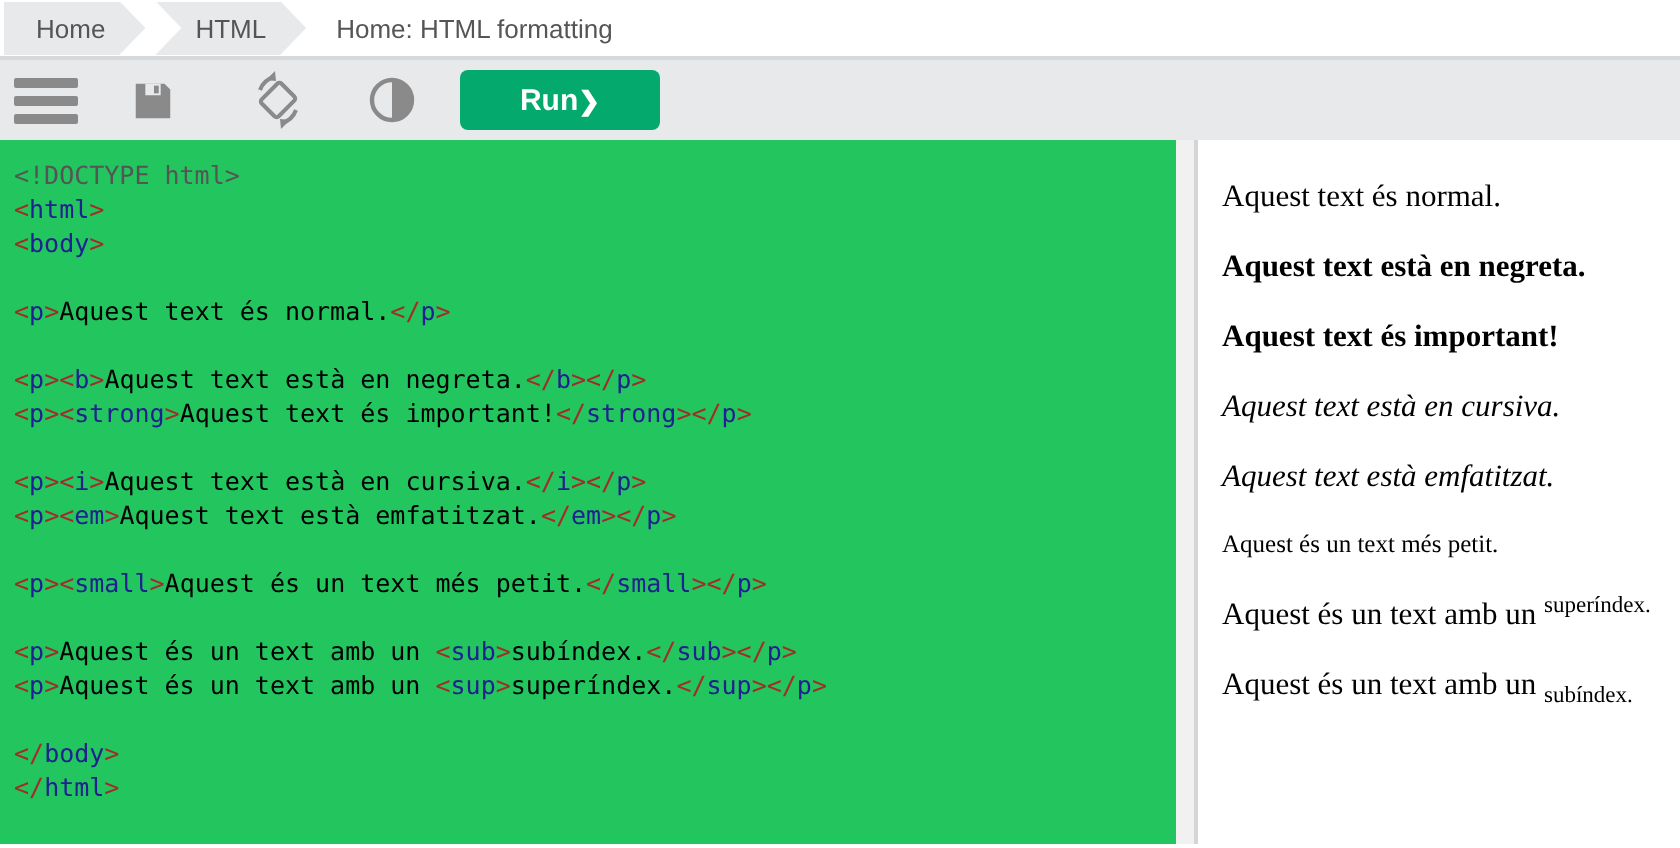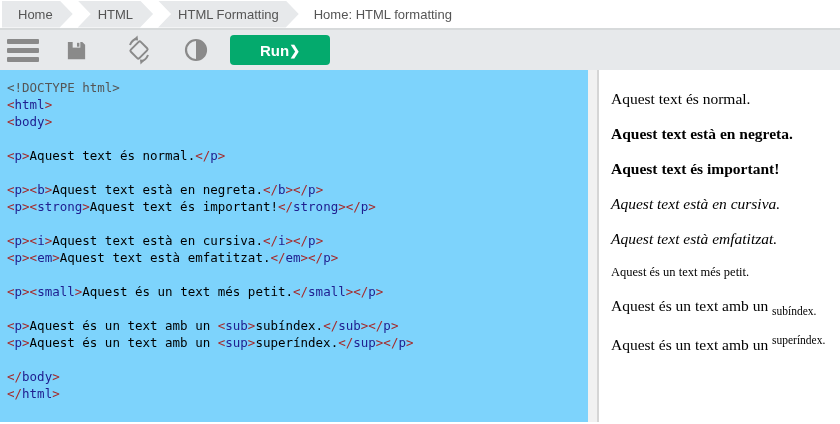--- a/index.html
+++ b/index.html
@@ -27,21 +27,21 @@
   .tb-rotate { margin-right: 30px; }
   .tb-contrast { margin-right: 22px; }
   .run-btn { background: var(--accent, #04aa6d); color: #fff; border: none;
     border-radius: 4px; width: 100px; height: 30px; font-family: "Liberation Sans", sans-serif;
     font-size: 15px; font-weight: bold; display: flex; align-items: center;
     justify-content: center; cursor: pointer; }
   .run-chevron { font-size: 13px; font-weight: bold; }
 
   
   .content { display: flex; height: 352px; }
-  .editor-pane { width: 588px; background: #7dd3fc; overflow: hidden; cursor: text; }
+  .editor-pane { width: 588px; background: #22c55e; overflow: hidden; cursor: text; }
   .code { padding: 9px 0 0 7px; font-family: "DejaVu Sans Mono", "Liberation Mono", monospace;
     font-size: 12.5px; line-height: 17px; white-space: pre; color: #000; }
   .tk-m { color: var(--syn-meta, #555); }
   .tk-b { color: var(--syn-bracket, #a52a2a); }
   .tk-t { color: var(--syn-tag, #202090); }
   .tk-x { color: #000; }
   .divider { width: 11px; background: var(--divider, #f1f1f1);
     border-right: 2px solid #d5d5d5; cursor: col-resize; }
   .output-pane { flex: 1; background: #fff; padding: 3px 12px; overflow: hidden;
     font-family: "Liberation Serif", serif; font-size: 15.5px; color: #000; }
@@ -54,21 +54,20 @@
   
   .icon svg { display: block; }
 </style>
 </head>
 <body>
 
 <div class="crumb-bar">
   <div id="crumbs" style="display:flex;align-items:flex-end;">
       <div class="crumb first">Home</div>
       <div class="crumb">HTML</div>
-      <div class="crumb">HTML Formatting</div>
     </div>
   <span class="crumb-current">Home: HTML formatting</span>
 </div>
 
 <div class="toolbar">
 
   <div class="tool-btn tb-menu">
     <span class="icon">
       <svg width="36" height="26" viewBox="0 0 36 26">
         <rect x="2" y="2" width="32" height="5" rx="1" fill="#8a8a8a"></rect>
@@ -120,16 +119,16 @@
     <div class="code" id="code"><div><span class="tk-m">&lt;!DOCTYPE html&gt;</span></div><div><span class="tk-b">&lt;</span><span class="tk-t">html</span><span class="tk-b">&gt;</span></div><div><span class="tk-b">&lt;</span><span class="tk-t">body</span><span class="tk-b">&gt;</span></div><div>&nbsp;</div><div><span class="tk-b">&lt;</span><span class="tk-t">p</span><span class="tk-b">&gt;</span><span class="tk-x">Aquest text és normal.</span><span class="tk-b">&lt;/</span><span class="tk-t">p</span><span class="tk-b">&gt;</span></div><div>&nbsp;</div><div><span class="tk-b">&lt;</span><span class="tk-t">p</span><span class="tk-b">&gt;</span><span class="tk-b">&lt;</span><span class="tk-t">b</span><span class="tk-b">&gt;</span><span class="tk-x">Aquest text està en negreta.</span><span class="tk-b">&lt;/</span><span class="tk-t">b</span><span class="tk-b">&gt;</span><span class="tk-b">&lt;/</span><span class="tk-t">p</span><span class="tk-b">&gt;</span></div><div><span class="tk-b">&lt;</span><span class="tk-t">p</span><span class="tk-b">&gt;</span><span class="tk-b">&lt;</span><span class="tk-t">strong</span><span class="tk-b">&gt;</span><span class="tk-x">Aquest text és important!</span><span class="tk-b">&lt;/</span><span class="tk-t">strong</span><span class="tk-b">&gt;</span><span class="tk-b">&lt;/</span><span class="tk-t">p</span><span class="tk-b">&gt;</span></div><div>&nbsp;</div><div><span class="tk-b">&lt;</span><span class="tk-t">p</span><span class="tk-b">&gt;</span><span class="tk-b">&lt;</span><span class="tk-t">i</span><span class="tk-b">&gt;</span><span class="tk-x">Aquest text està en cursiva.</span><span class="tk-b">&lt;/</span><span class="tk-t">i</span><span class="tk-b">&gt;</span><span class="tk-b">&lt;/</span><span class="tk-t">p</span><span class="tk-b">&gt;</span></div><div><span class="tk-b">&lt;</span><span class="tk-t">p</span><span class="tk-b">&gt;</span><span class="tk-b">&lt;</span><span class="tk-t">em</span><span class="tk-b">&gt;</span><span class="tk-x">Aquest text està emfatitzat.</span><span class="tk-b">&lt;/</span><span class="tk-t">em</span><span class="tk-b">&gt;</span><span class="tk-b">&lt;/</span><span class="tk-t">p</span><span class="tk-b">&gt;</span></div><div>&nbsp;</div><div><span class="tk-b">&lt;</span><span class="tk-t">p</span><span class="tk-b">&gt;</span><span class="tk-b">&lt;</span><span class="tk-t">small</span><span class="tk-b">&gt;</span><span class="tk-x">Aquest és un text més petit.</span><span class="tk-b">&lt;/</span><span class="tk-t">small</span><span class="tk-b">&gt;</span><span class="tk-b">&lt;/</span><span class="tk-t">p</span><span class="tk-b">&gt;</span></div><div>&nbsp;</div><div><span class="tk-b">&lt;</span><span class="tk-t">p</span><span class="tk-b">&gt;</span><span class="tk-x">Aquest és un text amb un </span><span class="tk-b">&lt;</span><span class="tk-t">sub</span><span class="tk-b">&gt;</span><span class="tk-x">subíndex.</span><span class="tk-b">&lt;/</span><span class="tk-t">sub</span><span class="tk-b">&gt;</span><span class="tk-b">&lt;/</span><span class="tk-t">p</span><span class="tk-b">&gt;</span></div><div><span class="tk-b">&lt;</span><span class="tk-t">p</span><span class="tk-b">&gt;</span><span class="tk-x">Aquest és un text amb un </span><span class="tk-b">&lt;</span><span class="tk-t">sup</span><span class="tk-b">&gt;</span><span class="tk-x">superíndex.</span><span class="tk-b">&lt;/</span><span class="tk-t">sup</span><span class="tk-b">&gt;</span><span class="tk-b">&lt;/</span><span class="tk-t">p</span><span class="tk-b">&gt;</span></div><div>&nbsp;</div><div><span class="tk-b">&lt;/</span><span class="tk-t">body</span><span class="tk-b">&gt;</span></div><div><span class="tk-b">&lt;/</span><span class="tk-t">html</span><span class="tk-b">&gt;</span></div></div>
   </div>
   <div class="divider"></div>
   <div class="output-pane" id="output">
       <p class="normal">Aquest text és normal.</p>
       <p class="bold">Aquest text està en negreta.</p>
       <p class="bold">Aquest text és important!</p>
       <p class="italic">Aquest text està en cursiva.</p>
       <p class="italic">Aquest text està emfatitzat.</p>
       <p class="small">Aquest és un text més petit.</p>
+      <p class="normal">Aquest és un text amb un <sup>superíndex.</sup></p>
       <p class="normal">Aquest és un text amb un <sub>subíndex.</sub></p>
-      <p class="normal">Aquest és un text amb un <sup>superíndex.</sup></p>
     </div>
 </div>
 
 </body></html>

